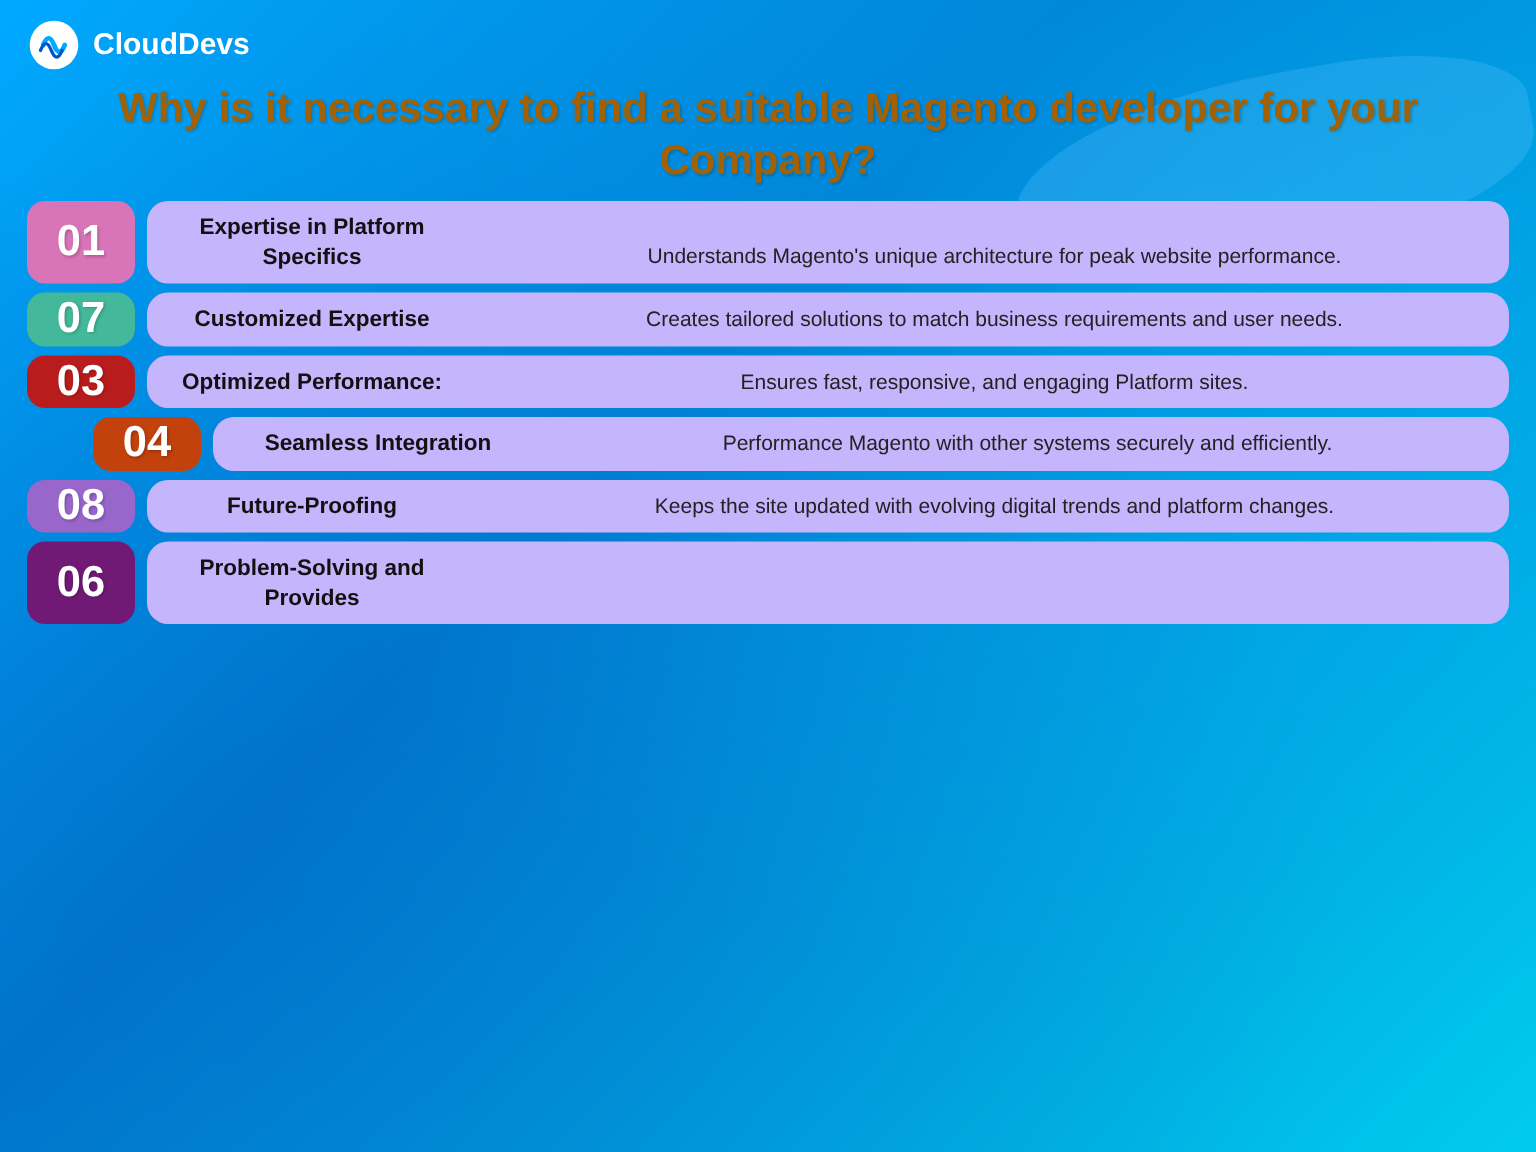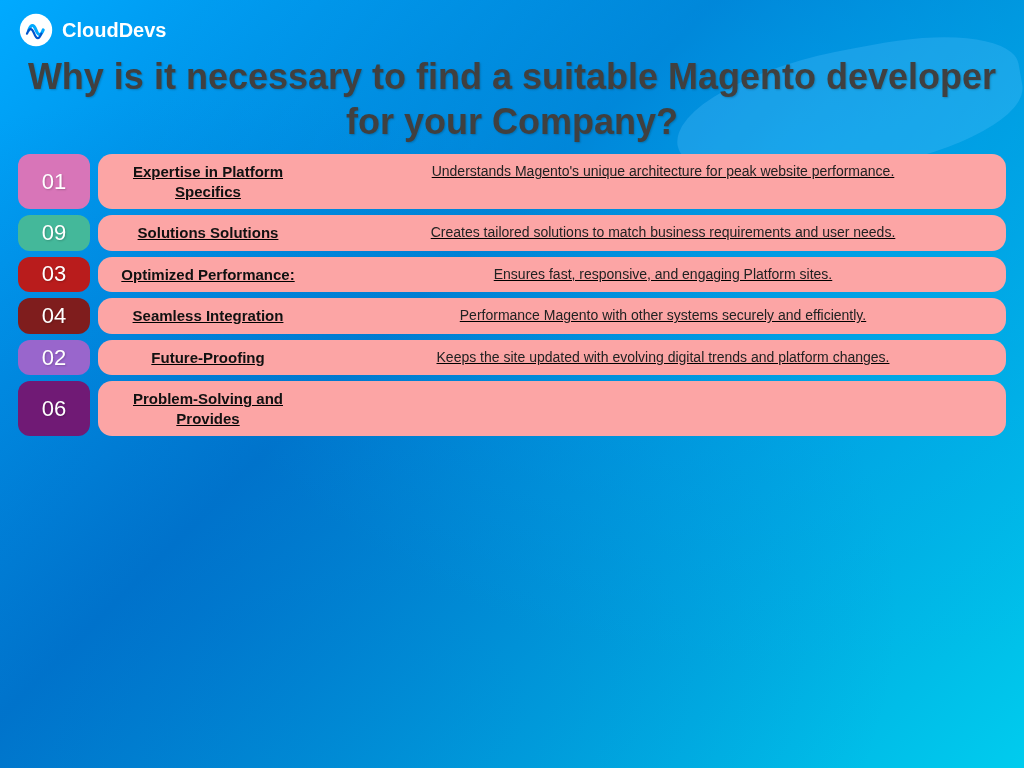--- a/index.html
+++ b/index.html
@@ -61,22 +61,22 @@
       font-size: 20px;
       font-weight: bold;
     }
 
     .title-section {
       text-align: center;
       margin-bottom: 10px;
     }
 
     .main-title {
-      color: #404040;
-      font-size: 36px;
+      color: #a16207;
+      font-size: 28px;
       font-weight: 900;
       line-height: 1.25;
       text-shadow: 1px 1px 2px rgba(0,0,0,0.2);
     }
 
     .items-grid {
       flex: 1;
       display: flex;
       flex-direction: column;
       gap: 6px;
@@ -88,34 +88,33 @@
       gap: 8px;
     }
 
     .number-badge {
       width: 72px;
       min-width: 72px;
       border-radius: 12px;
       display: flex;
       align-items: center;
       justify-content: center;
-      font-size: 22px;
-      font-weight: normal;
+      font-size: 29px;
+      font-weight: bold;
       color: white;
       text-shadow: 1px 1px 2px rgba(0,0,0,0.2);
     }
 
     .item-card {
       flex: 1;
-      background: #fca5a5;
+      background: #c4b5fd;
       border-radius: 14px;
       display: flex;
-      align-items: flex-start;
+      align-items: flex-end;
       overflow: hidden;
-      text-decoration: underline;
     }
 
     .item-title-col {
       width: 220px;
       min-width: 220px;
       display: flex;
       align-items: center;
       justify-content: center;
       padding: 8px 12px;
       text-align: center;
@@ -160,21 +159,21 @@
       font-size: 14px;
       color: #222;
       line-height: 1.4;
       font-weight: 500;
     }
 
     
     .badge-pink    { background: #d875b8; }
     .badge-teal    { background: #44b89a; }
     .badge-cyan    { background: #b91c1c; }
-    .badge-gold    { background: #7f1d1d; }
+    .badge-gold    { background: #c2410c; margin-left: 44px; }
     .badge-purple  { background: #9966cc; }
     .badge-green   { background: #701a75; }
   </style>
 </head>
 <body>
 
 <div class="bg-overlay"></div>
 <div class="brush-top"></div>
 
 <div class="container">
@@ -199,24 +198,24 @@
           <div class="item-title-col">
             <span class="item-title-text">Expertise in Platform Specifics</span>
           </div>
           <div class="divider-line "></div>
           <div class="item-desc-col">
             <span class="item-desc-text">Understands Magento's unique architecture for peak website performance.</span>
           </div>
         </div>
       </div>
       <div class="item-row">
-        <div class="number-badge badge-teal">09</div>
-        <div class="item-card">
-          <div class="item-title-col">
-            <span class="item-title-text">Solutions Solutions</span>
+        <div class="number-badge badge-teal">07</div>
+        <div class="item-card">
+          <div class="item-title-col">
+            <span class="item-title-text">Customized Expertise</span>
           </div>
           <div class="divider-line "></div>
           <div class="item-desc-col">
             <span class="item-desc-text">Creates tailored solutions to match business requirements and user needs.</span>
           </div>
         </div>
       </div>
       <div class="item-row">
         <div class="number-badge badge-cyan">03</div>
         <div class="item-card">
@@ -235,21 +234,21 @@
           <div class="item-title-col">
             <span class="item-title-text">Seamless Integration</span>
           </div>
           <div class="divider-line orange"></div>
           <div class="item-desc-col">
             <span class="item-desc-text">Performance Magento with other systems securely and efficiently.</span>
           </div>
         </div>
       </div>
       <div class="item-row">
-        <div class="number-badge badge-purple">02</div>
+        <div class="number-badge badge-purple">08</div>
         <div class="item-card">
           <div class="item-title-col">
             <span class="item-title-text">Future-Proofing</span>
           </div>
           <div class="divider-line purple"></div>
           <div class="item-desc-col">
             <span class="item-desc-text">Keeps the site updated with evolving digital trends and platform changes.</span>
           </div>
         </div>
       </div>

